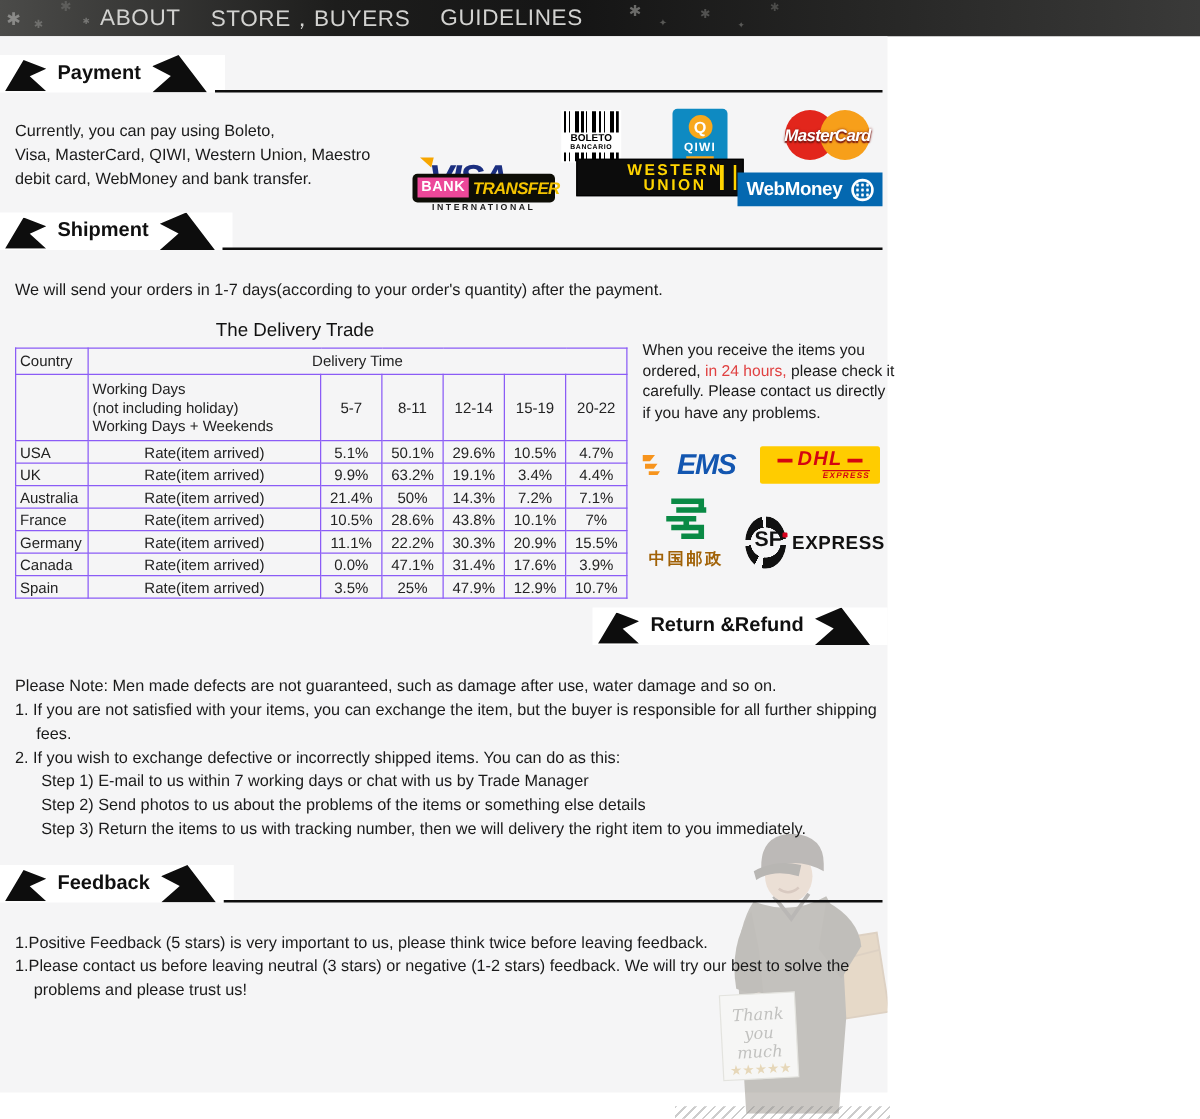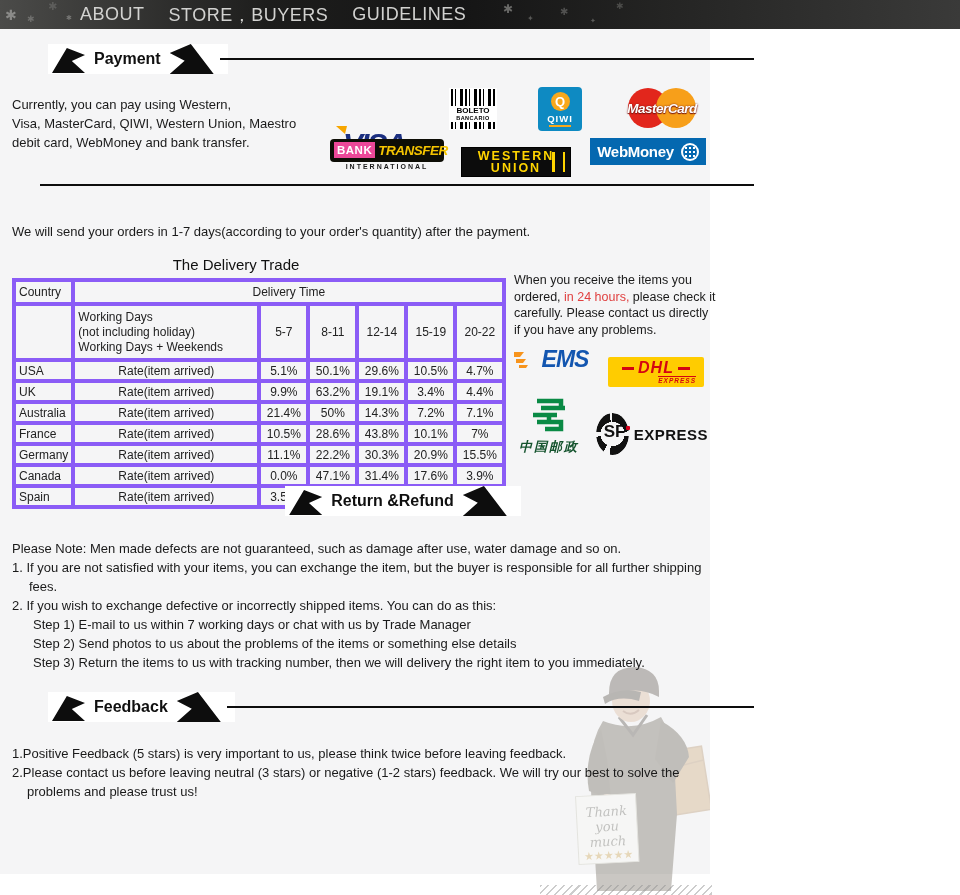--- a/index.html
+++ b/index.html
@@ -12,21 +12,21 @@
   .topbar nav{position:absolute;left:80px;top:0;height:29px;display:flex;align-items:center;gap:24px;}
   .nav-item{font-size:18px;color:#d2d2d0;letter-spacing:.5px;cursor:pointer;}
   .sparkle{position:absolute;color:#8a8a88;line-height:1;}
   .sparkle::before{content:"✱";}
   .sparkle.s6::before,.sparkle.s8::before{content:"✦";}
 
   
   .content{position:absolute;left:0;top:29px;width:710px;height:845px;background:#f5f5f6;}
 
   
-  .section-header{position:absolute;left:0;width:710px;height:30px;display:flex;align-items:center;z-index:3;padding-left:48px;}
+  .section-header{position:absolute;left:0;width:710px;height:30px;display:flex;align-items:flex-end;z-index:3;}
   .band{background:#ffffff;height:30px;display:flex;align-items:center;padding:0 14px 0 0;}
   .arrow-l{width:33px;height:25px;margin:3px 0 0 4px;background:#0d0d0d;
     clip-path:polygon(0% 100%,45% 0%,100% 28%,60% 52%,100% 100%);}
   .arrow-r{width:44px;height:30px;background:#0d0d0d;
     clip-path:polygon(0% 30%,48% 0%,100% 100%,0% 100%,34% 56%);}
   .sec-title{font-size:16px;font-weight:600;color:#101010;margin:0 9px 0 9px;white-space:nowrap;}
   .hline{flex:1;height:2px;background:#0d0d0d;margin:0 4px 0 -8px;}
 
   .bodytext{font-size:13px;line-height:19px;color:#1a1a1a;}
 
@@ -73,39 +73,39 @@
   .wm{left:590px;top:138px;width:116px;height:27px;background:#0468b0;gap:7px;}
   .wm-label{color:#fff;font-size:15px;font-weight:bold;letter-spacing:-.3px;}
   .wm-globe{width:18px;height:18px;border-radius:50%;background:#ffffff;display:flex;align-items:center;justify-content:center;}
   .wm-globe i{display:block;width:14px;height:14px;border-radius:50%;background:#0468b0;
     background-image:radial-gradient(#fff 1px,rgba(255,255,255,0) 1.3px);background-size:4px 4px;background-position:1px 1px;}
 
   
   .ship-intro{position:absolute;left:12px;top:222px;}
   .tbl-title{position:absolute;left:12px;top:256px;width:448px;text-align:center;font-size:15px;color:#111;}
   table.dlv{position:absolute;left:12px;top:278px;border-collapse:collapse;table-layout:fixed;background:#f5f5f6;}
-  table.dlv td{border:4px solid #8b5cf6;font-size:12px;color:#222;padding:0 3px;height:17px;overflow:hidden;}
+  table.dlv td{border:1px solid #8b5cf6;font-size:12px;color:#222;padding:0 3px;height:17px;overflow:hidden;}
   td.c-country{text-align:left;padding-left:4px;}
   td.c-center{text-align:center;}
   tr.r-head td{height:20px;}
   tr.r-working td{height:52px;}
   .wd-cell{line-height:15px;padding-left:3px;}
   .notice{position:absolute;left:514px;top:272px;width:202px;font-size:12.5px;line-height:16.5px;color:#1a1a1a;}
   .red{color:#e04040;}
   
   .ems{left:511px;top:357px;width:80px;height:28px;gap:2px;}
   .ems-text{color:#1356b0;font-size:23px;font-weight:bold;font-style:italic;letter-spacing:-1px;}
   .dhl{left:608px;top:357px;width:96px;height:30px;background:#ffcc00;flex-direction:column;border-radius:2px;}
   .dhl-row{display:flex;align-items:center;gap:4px;justify-content:flex-end;}
   .dhl-text{color:#d40511;font-weight:bold;font-style:italic;font-size:16px;letter-spacing:1px;line-height:16px;}
   .dhl-dash{width:12px;height:3px;background:#d40511;}
   .dhl-exp{align-self:flex-end;margin-right:8px;color:#d40511;font-style:italic;font-size:6.5px;font-weight:bold;
     border-top:1px solid #d40511;line-height:7px;letter-spacing:1px;}
   .cpost{left:518px;top:395px;width:62px;height:62px;flex-direction:column;}
-  .cpost-label{color:#14532d;font-size:13px;font-weight:bold;letter-spacing:2px;margin-top:2px;font-style:italic;}
+  .cpost-label{color:#a16207;font-size:13px;font-weight:bold;letter-spacing:2px;margin-top:2px;}
   .sf{left:596px;top:411px;width:112px;height:46px;gap:5px;}
   .sf-ring{position:relative;width:42px;height:42px;border-radius:50%;
     background:conic-gradient(#111 8deg 80deg,transparent 80deg 98deg,#111 98deg 188deg,transparent 188deg 206deg,#111 206deg 260deg,transparent 260deg 278deg,#111 278deg 352deg,transparent 352deg 8deg);
     -webkit-mask:radial-gradient(circle closest-side,transparent 72%,#000 74%);
             mask:radial-gradient(circle closest-side,transparent 72%,#000 74%);}
   .sf-sf{position:absolute;left:596px;top:411px;width:42px;height:42px;display:flex;align-items:center;justify-content:center;
     font-weight:bold;font-size:17px;color:#111;letter-spacing:0;}
   .sf-dot{display:inline-block;width:4px;height:4px;background:#d6001c;border-radius:1px;margin:-8px 0 0 1px;}
   .sf-exp{font-weight:bold;font-size:15px;color:#111;letter-spacing:.5px;}
 
@@ -147,21 +147,21 @@
   <div class="section-header" style="top:15px;">
     <div class="band">
       <span class="arrow-l"></span>
       <span class="sec-title">Payment</span>
       <span class="arrow-r"></span>
     </div>
     <div class="hline"></div>
   </div>
 
   <div class="bodytext pay-text" style="top:66px;">
-    <div>Currently, you can pay using Western,</div>
+    <div>Currently, you can pay using Boleto,</div>
     <div>Visa, MasterCard, QIWI, Western Union, Maestro</div>
     <div>debit card, WebMoney and bank transfer.</div>
   </div>
 
   <div class="logo visa" style="top:63px;">
       <span>VISA</span>
     </div>
 
   <div class="logo boleto" style="top:59px;">
     <div class="bars top"></div>
@@ -185,34 +185,39 @@
   </div>
 
   <div class="logo bank" style="top:109px;">
     <div class="bank-box">
       <span class="bank-green">BANK</span>
       <span class="bank-transfer">TRANSFER</span>
     </div>
     <div class="bank-intl">INTERNATIONAL</div>
   </div>
 
-  <div class="logo wu" style="top:118px;">
+  <div class="logo wu" style="top:98px;padding-left:24px;">
     <span class="wu-line">WESTERN</span>
     <span class="wu-line">UNION</span>
     <span class="wu-bars"></span>
   </div>
 
   <div class="logo wm" style="top:109px;">
     <span class="wm-label">WebMoney</span>
     <span class="wm-globe">
         <i></i>
       </span>
   </div>
 
   <div class="section-header" style="top:141px;">
+    <div class="band">
+      <span class="arrow-l"></span>
+      <span class="sec-title">Shipment</span>
+      <span class="arrow-r"></span>
+    </div>
     <div class="hline"></div>
   </div>
 
   <div class="bodytext ship-intro" style="top:193px;">We will send your orders in 1-7 days(according to your order's quantity) after the payment.</div>
 
   <div class="tbl-title" style="top:227px;">The Delivery Trade</div>
 
   <table class="dlv" style="top:249px;">
     <colgroup>
       <col style="width:58px">
@@ -302,21 +307,21 @@
       <td class="c-center">25%</td>
       <td class="c-center">47.9%</td>
       <td class="c-center">12.9%</td>
       <td class="c-center">10.7%</td>
     </tr>
   </tbody>
     </table>
 
   <div class="notice" style="top:243px;"><span>When you receive the items you ordered, </span><span class="red">in 24 hours,</span><span> please check it carefully. Please contact us directly if you have any problems.</span></div>
 
-  <div class="logo ems" style="top:316px;text-align:center;">
+  <div class="logo ems" style="top:328px;text-align:center;">
     <svg width="26" height="22" viewBox="0 0 26 22">
       <polygon points="0,4 10,4 6,9 0,9" fill="#f7941d"></polygon>
       <polygon points="2,11 12,11 9,15 2,15" fill="#f7941d"></polygon>
       <polygon points="5,17 14,17 12,20 5,20" fill="#f7941d"></polygon>
     </svg>
     <span class="ems-text">EMS</span>
   </div>
 
   <div class="logo dhl" style="top:328px;">
     <div class="dhl-row">
@@ -367,21 +372,21 @@
     <div class="band">
       <span class="arrow-l"></span>
       <span class="sec-title">Feedback</span>
       <span class="arrow-r"></span>
     </div>
     <div class="hline"></div>
   </div>
 
   <div class="bodytext fb-text" style="top:715px;">
     <div>1.Positive Feedback (5 stars) is very important to us, please think twice before leaving feedback.</div>
-    <div class="hang2">2.Please contact us before leaving neutral (3 stars) or negative (1-2 stars) feedback. We will try our best to solve the problems and please trust us!</div>
+    <div class="hang2">1.Please contact us before leaving neutral (3 stars) or negative (1-2 stars) feedback. We will try our best to solve the problems and please trust us!</div>
   </div>
 
   <svg class="man" viewBox="0 0 165 232">
     <g transform="rotate(-9 128 125)">
       <rect x="96" y="92" width="66" height="64" fill="#c8a06b" stroke="#ad875a" stroke-width="1.5"></rect>
       <path d="M96 112 L162 106" stroke="#ad875a" stroke-width="1.5"></path>
       <rect x="118" y="92" width="20" height="7" fill="#b8905f"></rect>
     </g>
     <path d="M58 62 Q88 74 116 58 L128 80 L132 155 L126 232 L52 232 L46 132 Q42 86 58 62 Z" fill="#5d5547"></path>
     <path d="M116 62 Q142 76 144 98 L128 124 L110 100 Z" fill="#544e3e"></path>

